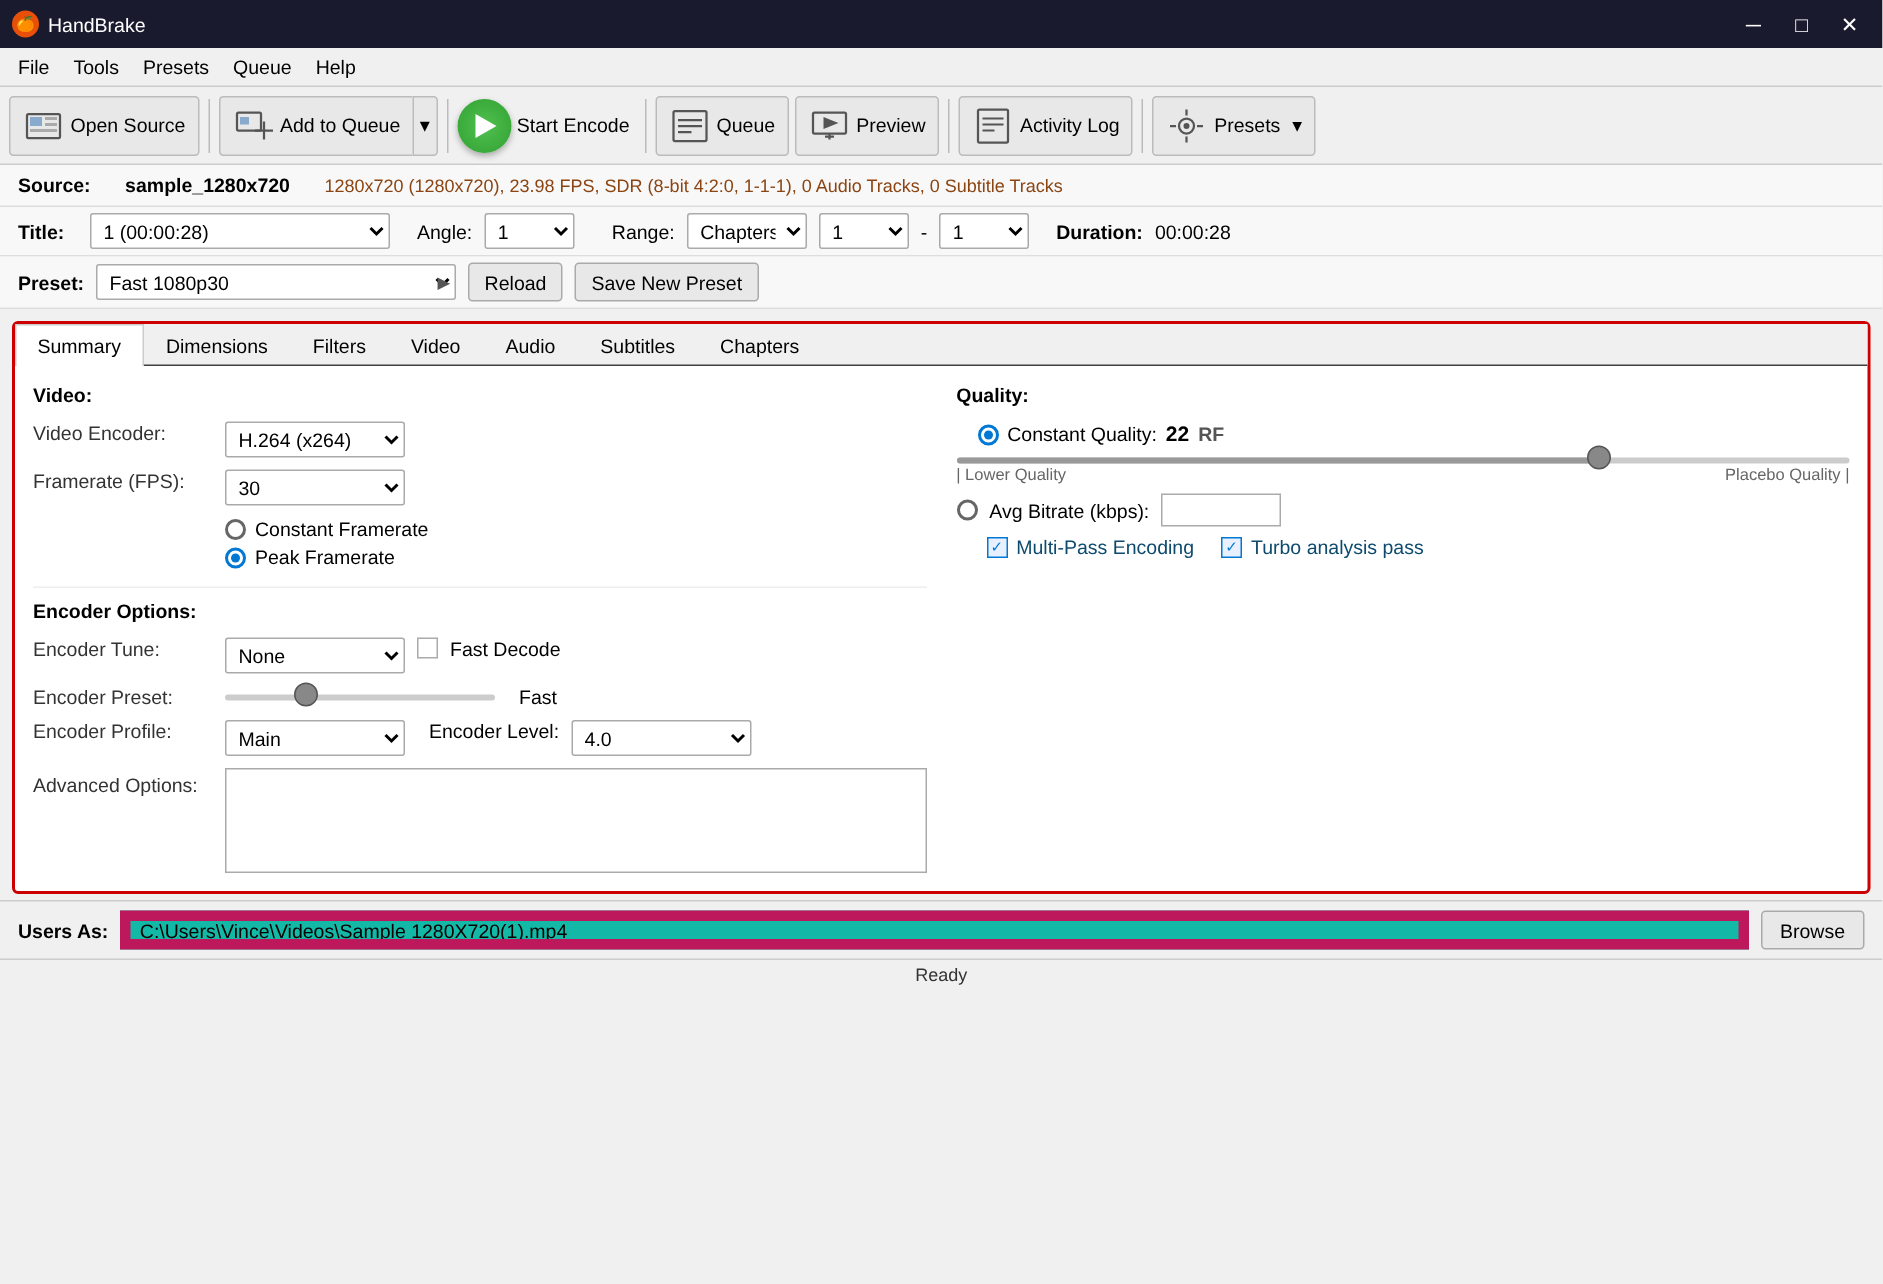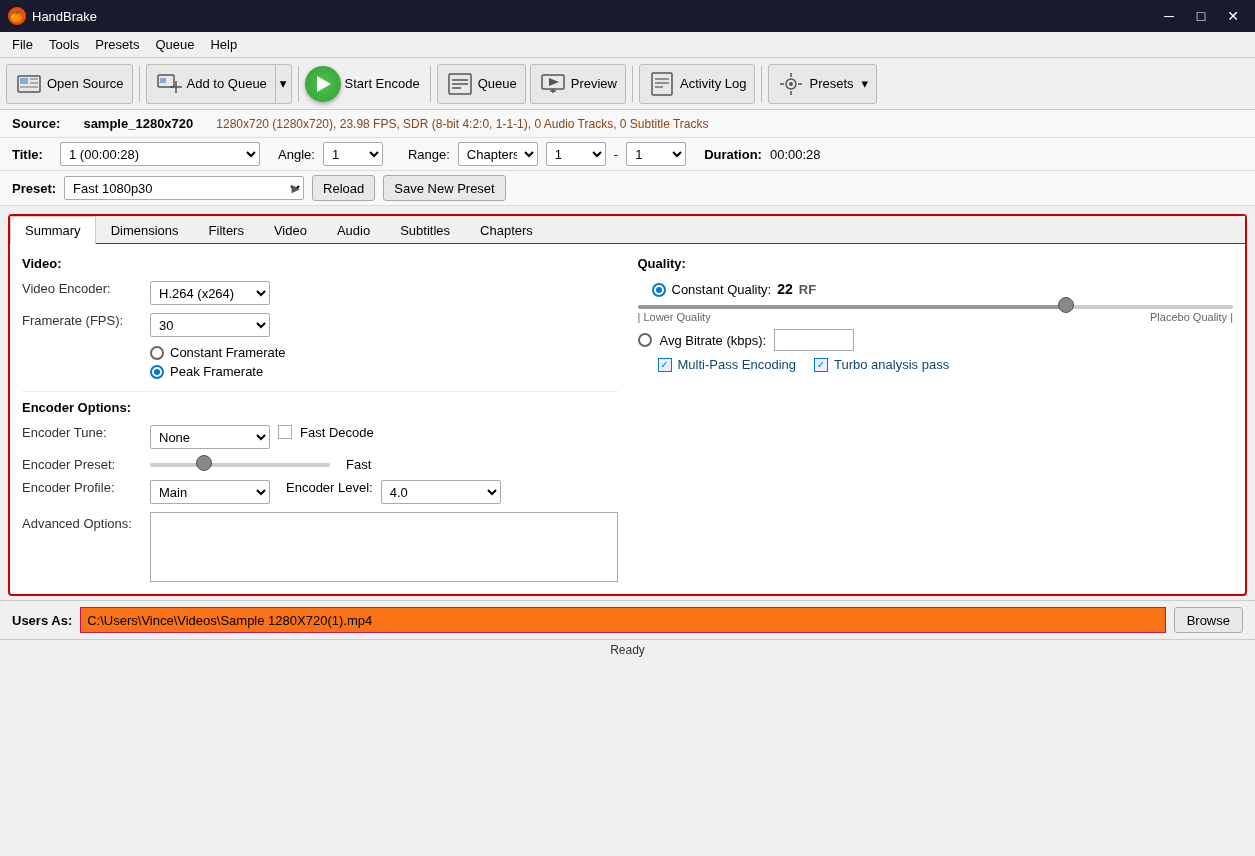--- a/index.html
+++ b/index.html
@@ -103,21 +103,21 @@
     .cb-sm-box { width: 14px; height: 14px; border: 1px solid #aaa; background: white; display: inline-block; vertical-align: middle; }
 
     
     .advanced-options-row { display: flex; align-items: flex-start; gap: 8px; margin-top: 8px; }
     .advanced-label { min-width: 120px; font-size: 13px; color: #333; margin-top: 4px; }
     .advanced-textarea { flex: 1; height: 70px; border: 1px solid #aaa; resize: none; padding: 4px; font-size: 12px; }
 
     
     .save-bar { padding: 6px 12px; display: flex; align-items: center; gap: 8px; background: #f0f0f0; border-top: 1px solid #ccc; margin-top: 4px; }
     .save-label { font-weight: bold; }
-    .save-input { flex: 1; height: 26px; border: 1px solid #be185d; padding: 0 6px; font-size: 13px; background: #f97316; }
+    .save-input { flex: 1; height: 26px; border: 7px solid #be185d; padding: 0 6px; font-size: 13px; background: #14b8a6; }
     .browse-btn { height: 26px; padding: 0 12px; border: 1px solid #aaa; background: #e8e8e8; border-radius: 3px; cursor: pointer; font-size: 13px; }
 
     
     .status-bar { background: #f0f0f0; border-top: 1px solid #ccc; display: flex; justify-content: space-between; align-items: center; padding: 3px 12px; height: 26px; flex-direction: column; }
     .status-text { font-size: 12px; color: #333; }
     .when-done { display: flex; align-items: flex-end; gap: 4px; font-size: 12px; }
 
     .duration-val { font-size: 13px; }
 
     .params-row2 { padding: 4px 12px; display: flex; align-items: center; gap: 8px; background: #f8f8f8; border-bottom: 1px solid #ddd; }

